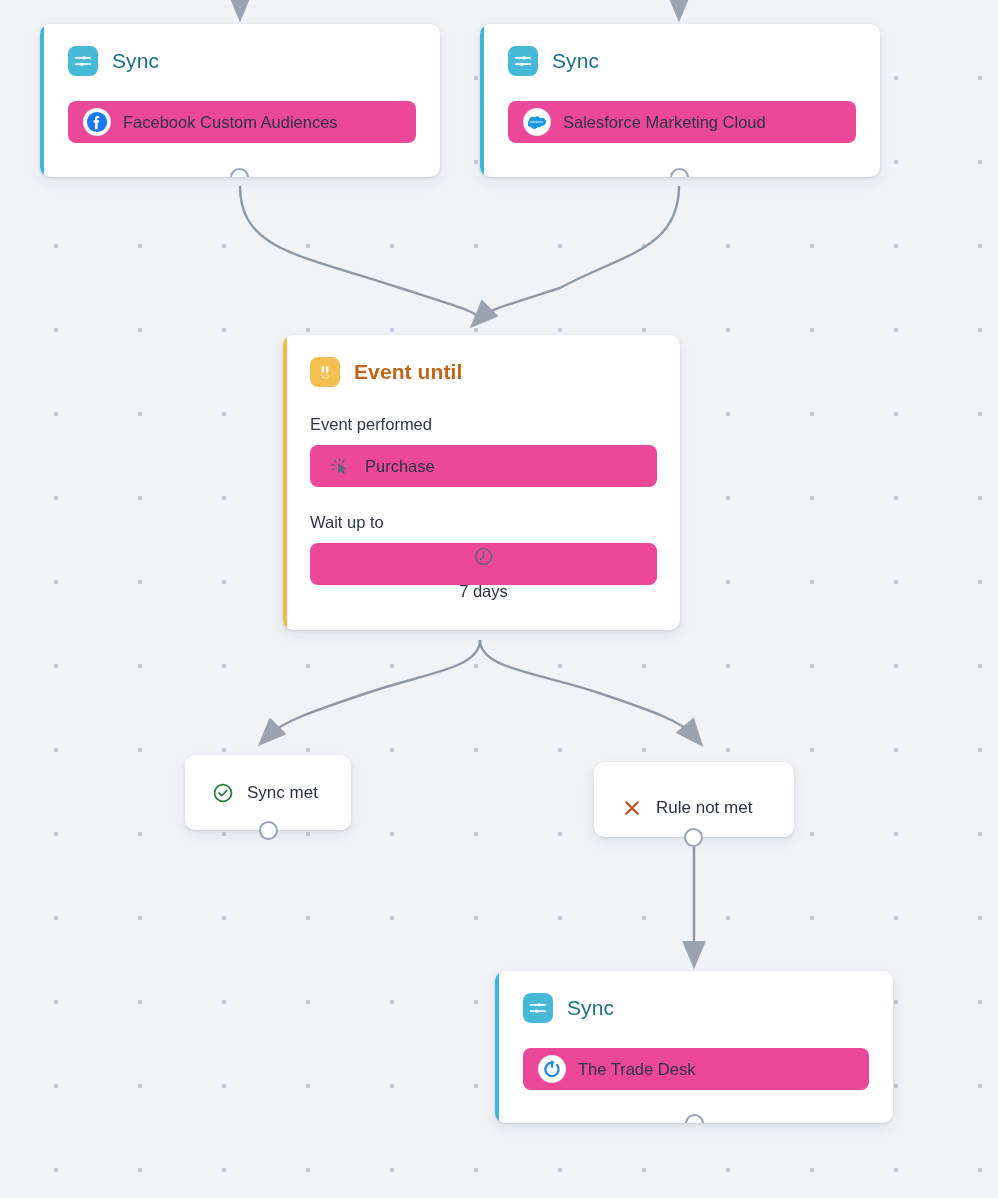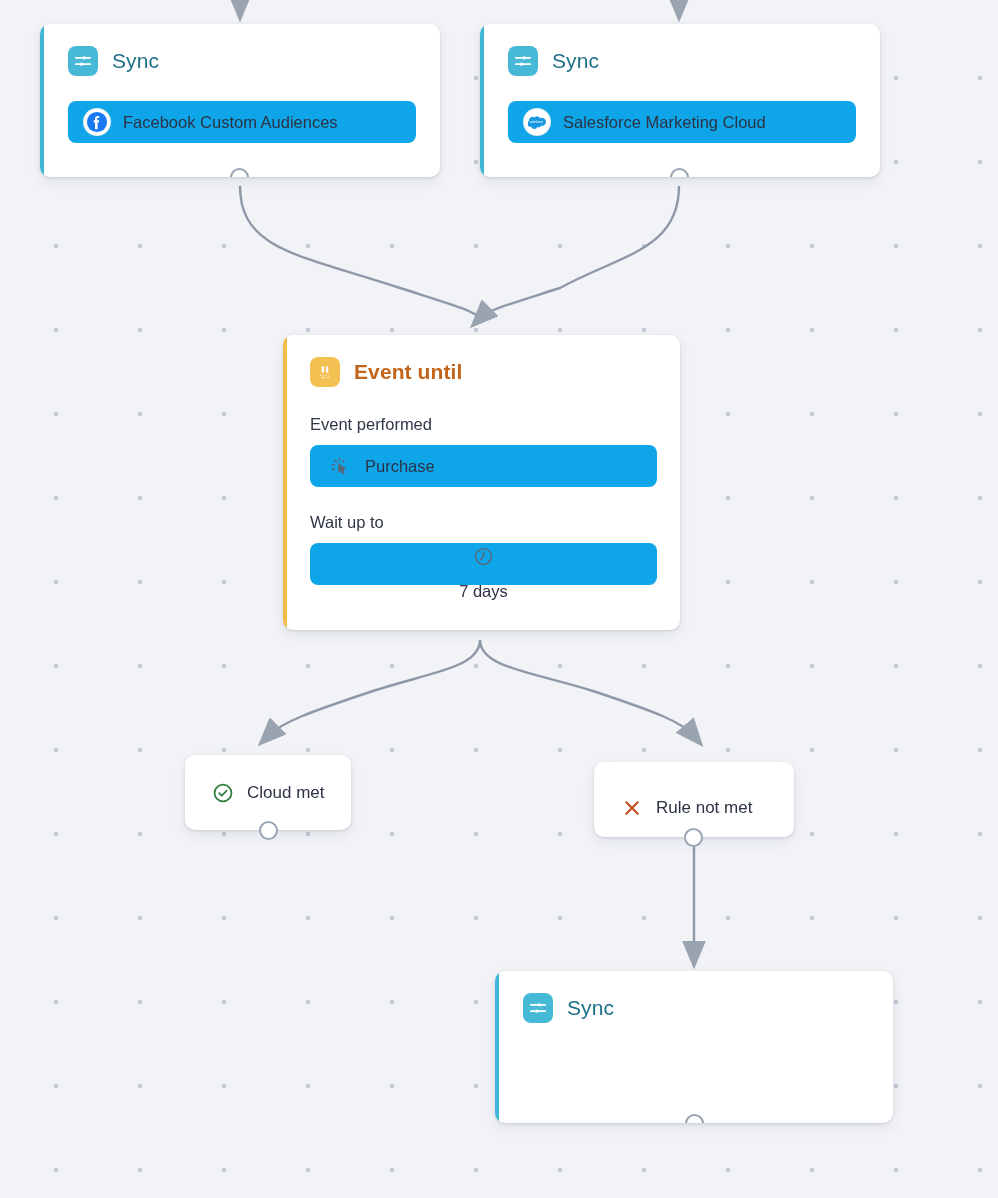--- a/index.html
+++ b/index.html
@@ -63,21 +63,21 @@
   .head-icon.hold { background: #f2c152; }
   .head-title {
     font-size: 21px;
     letter-spacing: .1px;
   }
   .head-title.sync  { color: #1d6f88; font-weight: 400; }
   .head-title.hold  { color: #c2651a; font-weight: 700; }
 
   
   .pill {
-    background: #0ea5e9;
+    background: #ec4899;
     border-radius: 8px;
     display: flex;
     align-items: center;
     gap: 13px;
     padding: 0 16px;
     height: 42px;
   }
   .pill-label {
     font-size: 16.5px;
     color: #2c3344;
@@ -257,21 +257,21 @@
     </div>
   </div>
 
   <div class="branch" style="left:185px; top:755px; width:166px; height:75px; padding:0 0 0 27px;">
     <span style="display:flex;">
       <svg width="22" height="22" viewBox="0 0 24 24" fill="none" stroke="#2f7d3d" stroke-width="1.9" stroke-linecap="round" stroke-linejoin="round">
         <circle cx="12" cy="12" r="9.2"></circle>
         <path d="M7.8 12.2l2.8 2.8 5.4-5.6"></path>
       </svg>
     </span>
-    <span class="branch-label">Cloud met</span>
+    <span class="branch-label">Sync met</span>
     <div class="handle" style="left:74px; bottom:-10px;"></div>
   </div>
 
   <div class="branch" style="left:594px; top:762px; width:200px; height:75px; padding:16px 0 0 27px;">
     <span style="display:flex;">
       <svg width="22" height="22" viewBox="0 0 24 24" fill="none" stroke="#c2511a" stroke-width="2.4" stroke-linecap="round">
         <path d="M5.8 5.8l12.4 12.4M18.2 5.8L5.8 18.2"></path>
       </svg>
     </span>
     <span class="branch-label">Rule not met</span>
@@ -284,17 +284,29 @@
       <div class="card-head">
         <span class="head-icon sync">
           <svg width="18" height="18" viewBox="0 0 20 20" fill="none">
             <path d="M2 6.5h7M13 6.5h5M2 13.5h4M10.5 13.5h7.5" stroke="#fff" stroke-width="2" stroke-linecap="round"></path>
             <circle cx="11.2" cy="6.5" r="1.9" fill="#fff"></circle>
             <circle cx="8.5" cy="13.5" r="1.9" fill="#fff"></circle>
           </svg>
         </span>
         <span class="head-title sync">Sync</span>
       </div>
+      <div class="pill" style="margin-top:25px;">
+        <span class="pill-icon">
+          <span class="logo-round">
+            <svg width="20" height="20" viewBox="0 0 24 24" fill="none">
+              <path d="M12 4.4a8 8 0 106.1 2.8" stroke="#1c8ae0" stroke-width="2.7" stroke-linecap="round"></path>
+              <path d="M12 3.2v6.2" stroke="#1c8ae0" stroke-width="2.7" stroke-linecap="round"></path>
+              <path d="M12 3.2h3.6l-2.2 2.6" fill="#1c8ae0"></path>
+            </svg>
+          </span>
+        </span>
+        <span class="pill-label">The Trade Desk</span>
+      </div>
     </div>
     <div class="handle" style="left:190px; bottom:-10px;"></div>
   </div>
 
 </div>
 
 </body></html>

